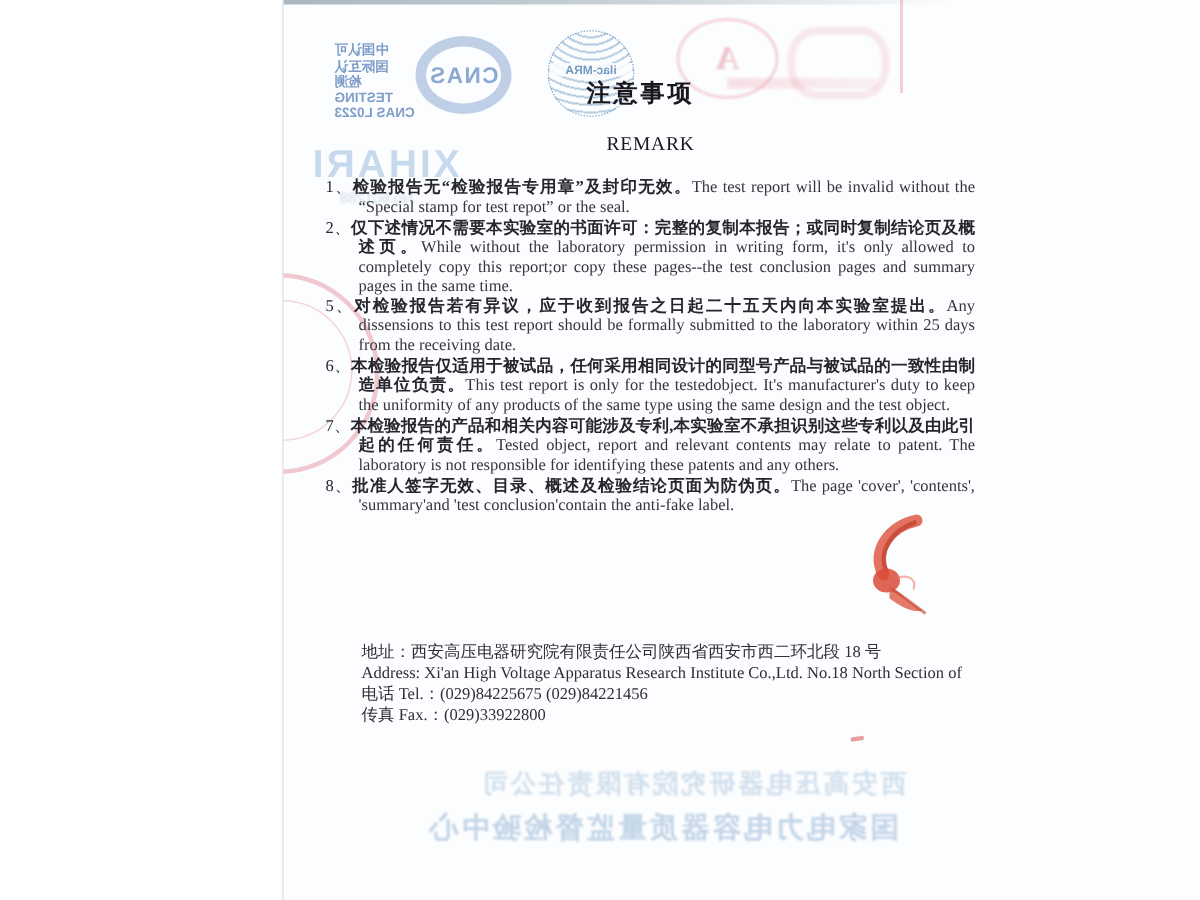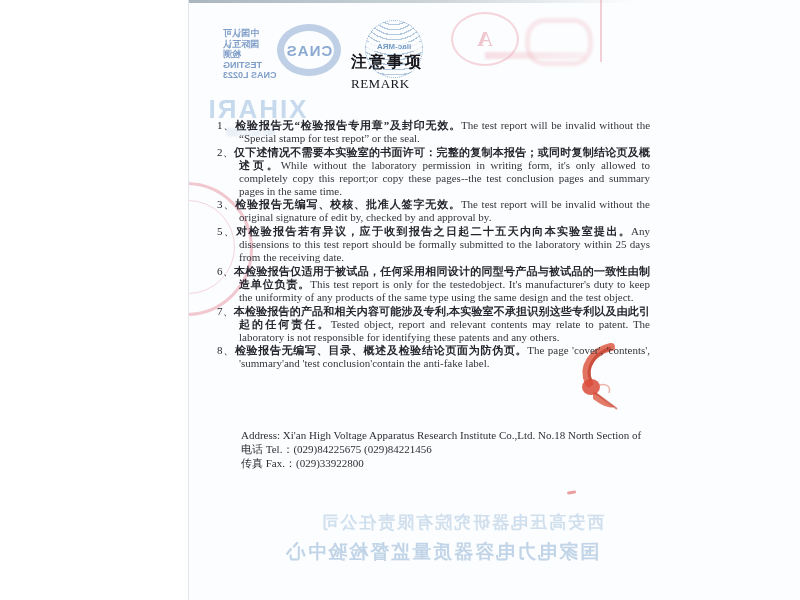--- a/index.html
+++ b/index.html
@@ -99,25 +99,25 @@
     font-size:19px;font-weight:bold;letter-spacing:2px;
     color:rgba(156,188,218,.62);filter:blur(.7px);white-space:nowrap;
   }
   .red-dash{
     position:absolute;left:378px;top:491px;width:9px;height:2.5px;
     background:rgba(220,80,80,.55);transform:rotate(-8deg);border-radius:2px;
   }
   .ribbon{position:absolute;left:378px;top:341px;width:80px;height:80px;}
   
   .title-block{
-    position:absolute;left:162px;top:52px;width:112px;text-align:left;
+    position:absolute;left:162px;top:52px;width:112px;text-align:right;
     color:#17171c;
   }
   .title-zh{font-size:16px;font-weight:600;letter-spacing:2px;white-space:nowrap;}
-  .title-en{font-size:13px;letter-spacing:.5px;margin-top:3px;}
+  .title-en{font-size:13px;letter-spacing:.5px;margin-top:15px;}
   .content{
     position:absolute;left:28px;top:119px;width:433px;
     font-size:11px;line-height:12.9px;color:#333;text-align:justify;
   }
   .item{padding-left:22px;text-indent:-22px;margin:0 0 1px 0;}
   .item .num{color:#26262e;}
   .item .zh{color:#26262e;font-weight:700;}
   .item .en{color:#35353b;}
   .contact{
     position:absolute;left:52px;top:429px;width:400px;
@@ -177,26 +177,26 @@
   </svg>
 
   <div class="title-block">
     <div class="title-zh">注意事项</div>
     <div class="title-en">REMARK</div>
   </div>
 
   <div class="content">
     <div class="item"><span class="num">1、</span><span class="zh">检验报告无“检验报告专用章”及封印无效。</span><span class="en">The test report will be invalid without the “Special stamp for test repot” or the seal.</span></div>
     <div class="item"><span class="num">2、</span><span class="zh">仅下述情况不需要本实验室的书面许可：完整的复制本报告；或同时复制结论页及概述页。</span><span class="en">While without the laboratory permission in writing form, it's only allowed to completely copy this report;or copy these pages--the test conclusion pages and summary pages in the same time.</span></div>
-    <div class="item"><span class="num">3、</span><span class="zh">检验报告无编写、校核、批准人签字无效。</span><span class="en">The test report will be invalid without the original signature of edit by, checked by and approval by.</span></div>
     <div class="item"><span class="num">5、</span><span class="zh">对检验报告若有异议，应于收到报告之日起二十五天内向本实验室提出。</span><span class="en">Any dissensions to this test report should be formally submitted to the laboratory within 25 days from the receiving date.</span></div>
     <div class="item"><span class="num">6、</span><span class="zh">本检验报告仅适用于被试品，任何采用相同设计的同型号产品与被试品的一致性由制造单位负责。</span><span class="en">This test report is only for the testedobject. It's manufacturer's duty to keep the uniformity of any products of the same type using the same design and the test object.</span></div>
     <div class="item"><span class="num">7、</span><span class="zh">本检验报告的产品和相关内容可能涉及专利,本实验室不承担识别这些专利以及由此引起的任何责任。</span><span class="en">Tested object, report and relevant contents may relate to patent. The laboratory is not responsible for identifying these patents and any others.</span></div>
-    <div class="item"><span class="num">8、</span><span class="zh">检验报告无编写、目录、概述及检验结论页面为防伪页。</span><span class="en">The page 'cover', 'contents', 'summary'and 'test conclusion'contain the anti-fake label.</span></div>
+    <div class="item"><span class="num">8、</span><span class="zh">批准人签字无效、目录、概述及检验结论页面为防伪页。</span><span class="en">The page 'cover', 'contents', 'summary'and 'test conclusion'contain the anti-fake label.</span></div>
   </div>
 
   <div class="contact">
+    <div>地址：西安高压电器研究院有限责任公司陕西省西安市西二环北段 18 号</div>
     <div>Address: Xi'an High Voltage Apparatus Research Institute Co.,Ltd. No.18 North Section of</div>
     <div>电话  Tel.：(029)84225675    (029)84221456</div>
     <div>传真  Fax.：(029)33922800</div>
   </div>
 
 </div>
 
 </body></html>

